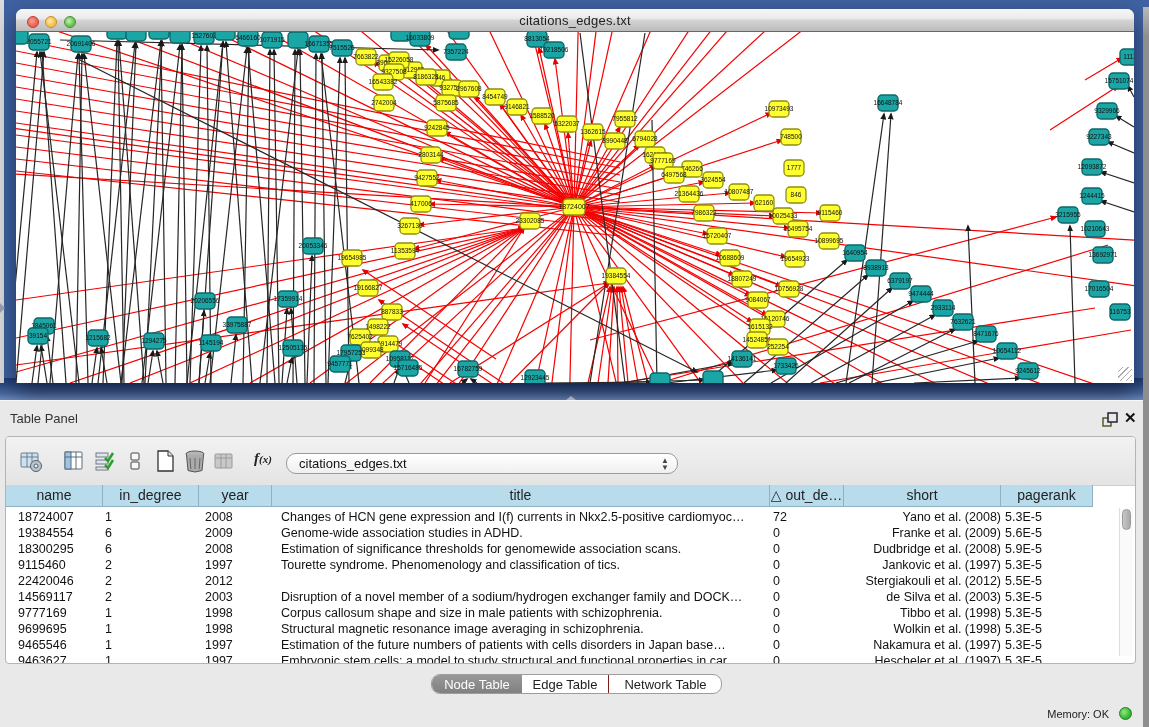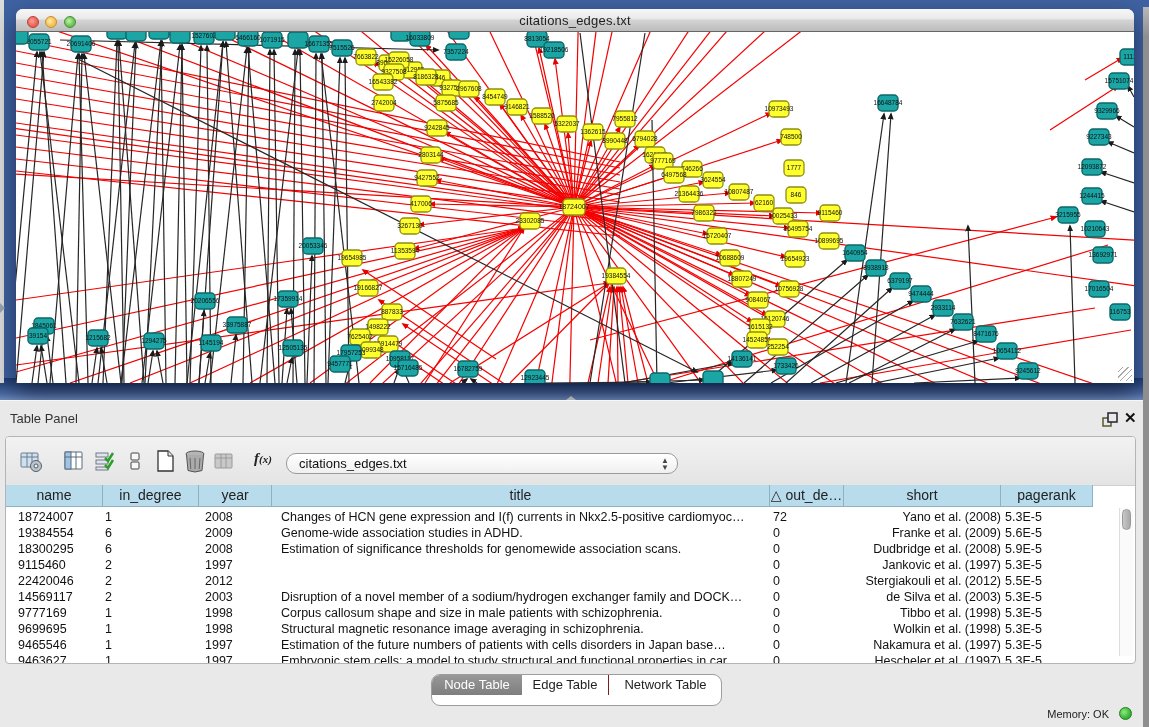--- a/index.html
+++ b/index.html
@@ -35,21 +35,21 @@
 #thead{position:absolute;left:6px;top:485px;width:1113px;height:22px}
 .hc{position:absolute;top:0;height:22px;background:#b8dcec;border-right:1px solid #8fb2c2;border-bottom:1px solid #8fb2c2;font-size:14px;color:#222;text-align:center;line-height:21px}
 #tbody{position:absolute;left:6px;top:507px;width:1113px;height:156px;overflow:hidden}
 .trow{position:absolute;left:0;width:1113px;height:16px;font-size:12.5px;color:#111}
 .c{position:absolute;top:0;line-height:16px;white-space:nowrap}
 .cshort{left:838px;width:157px;text-align:right}
 
 #sbar{position:absolute;left:1119px;top:508px;width:14px;height:148px;background:#fafafa;border-left:1px solid #ddd}
 #sthumb{position:absolute;left:2px;top:1px;width:9px;height:21px;background:linear-gradient(90deg,#c8c8c8,#a8a8a8);border-radius:5px;border:1px solid #999}
 
-#tabs{position:absolute;left:431px;top:674px;width:291px;height:32px;background:#fff;border:1px solid #9d9d9d;border-radius:9px;overflow:hidden;font-size:13px}
+#tabs{position:absolute;left:431px;top:674px;width:291px;height:20px;background:#fff;border:1px solid #9d9d9d;border-radius:9px;overflow:hidden;font-size:13px}
 .tab{position:absolute;top:0;height:20px;line-height:19px;text-align:center;color:#222}
 #tab1{left:0;width:90px;background:linear-gradient(180deg,#989898,#7e7e7e);color:#fff}
 #tab2{left:90px;width:87px;border-right:1px solid #7f1d1d}
 #tab3{left:177px;width:113px}
 
 #mem{position:absolute;right:40px;top:708px;font-size:11px;color:#222}
 #memdot{position:absolute;left:1119px;top:707px;width:13px;height:13px;border-radius:50%;background:radial-gradient(circle at 4px 4px,#8ee87e,#35b335 65%);border:1px solid #1d7c1d}
 </style></head>
 <body>
 <div id="stage">
@@ -598,20 +598,21 @@
 <span class="c" style="left:199px">2008</span>
 <span class="c" style="left:275px">Estimation of significance thresholds for genomewide association scans.</span>
 <span class="c" style="left:767px">0</span>
 <span class="c cshort">Dudbridge et al. (2008)</span>
 <span class="c" style="left:999px">5.9E-5</span>
 </div>
 <div class="trow" style="top:50px">
 <span class="c" style="left:12px">9115460</span>
 <span class="c" style="left:99px">2</span>
 <span class="c" style="left:199px">1997</span>
+<span class="c" style="left:275px">Tourette syndrome. Phenomenology and classification of tics.</span>
 <span class="c" style="left:767px">0</span>
 <span class="c cshort">Jankovic et al. (1997)</span>
 <span class="c" style="left:999px">5.3E-5</span>
 </div>
 <div class="trow" style="top:66px">
 <span class="c" style="left:12px">22420046</span>
 <span class="c" style="left:99px">2</span>
 <span class="c" style="left:199px">2012</span>
 <span class="c" style="left:767px">0</span>
 <span class="c cshort">Stergiakouli et al. (2012)</span>

